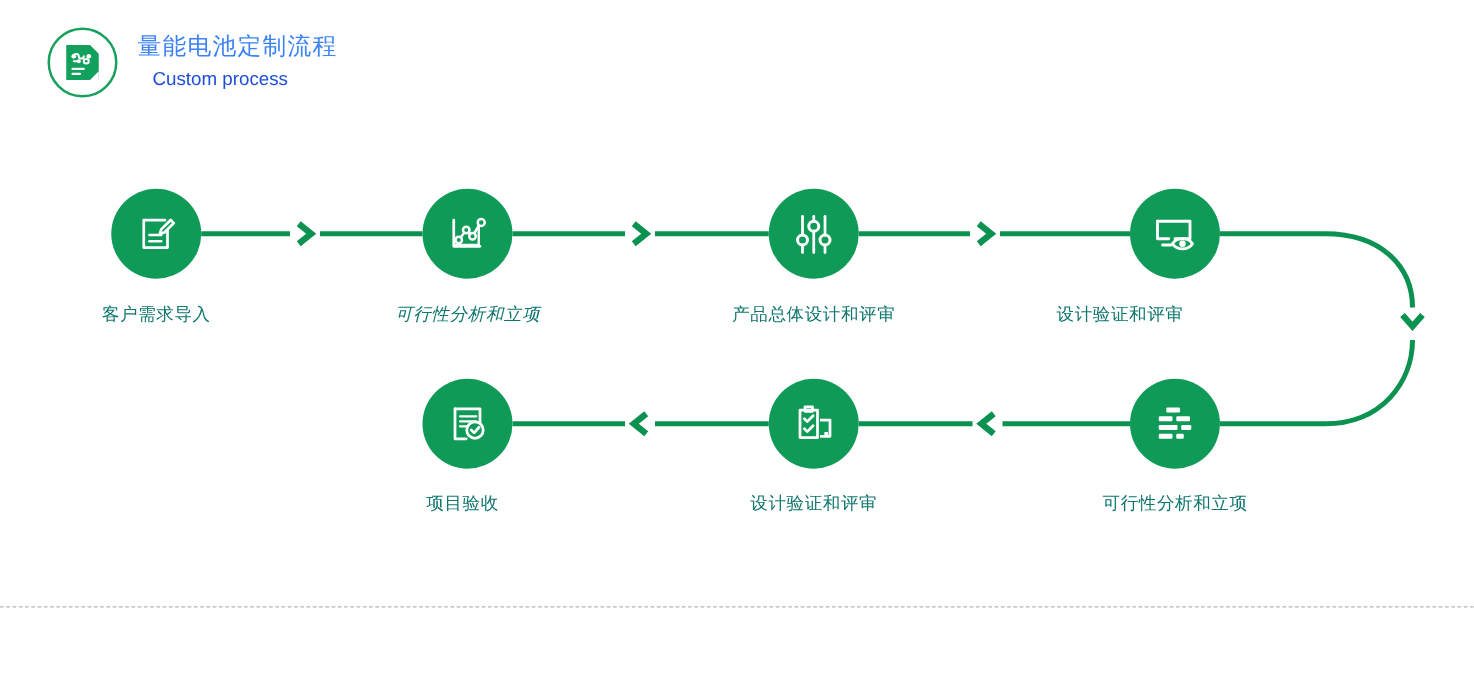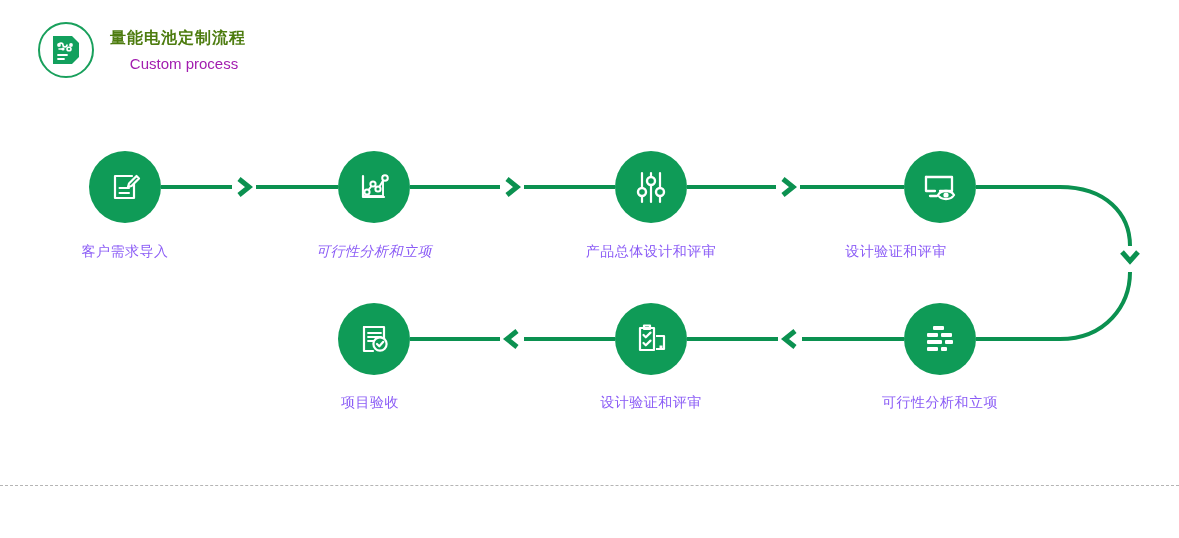--- a/index.html
+++ b/index.html
@@ -15,37 +15,37 @@
   .header{position:absolute;left:38px;top:22px;display:flex;align-items:center;}
   .header-badge{
     width:56px;height:56px;border-radius:50%;
     border:2px solid #19a05c;
     display:flex;align-items:center;justify-content:center;
     box-sizing:border-box;flex:none;
   }
   .header-badge svg{display:block;}
   .header-text{margin-left:16px;display:flex;flex-direction:column;justify-content:center;}
   .header-title{
-    font-size:16px;font-weight:bold;color:#4d7c0f;
+    font-size:19px;font-weight:normal;color:#3b82f6;
     letter-spacing:1px;line-height:26px;white-space:nowrap;
   }
   .header-sub{
-    font-size:15px;color:#a21caf;line-height:22px;
-    margin-top:2px;margin-left:12px;white-space:nowrap;text-align:center;
+    font-size:15px;color:#1d4ed8;line-height:22px;
+    margin-top:2px;margin-left:12px;white-space:nowrap;
   }
 
   
   .flow-svg{position:absolute;left:0;top:0;width:1179px;height:538px;}
 
   .node{position:absolute;width:72px;height:72px;border-radius:50%;
         background:#0f9b57;display:flex;align-items:center;justify-content:center;}
   .node svg{display:block;}
 
   .node-label{
-    position:absolute;font-size:14px;color:#8b5cf6;
+    position:absolute;font-size:14px;color:#0f766e;
     white-space:nowrap;transform:translateX(-50%);
     letter-spacing:.5px;
   }
 
   
   .divider{
     position:absolute;left:0;right:0;top:485px;height:0;
     border-top:1px dashed #b5b5b5;
   }
 </style>

